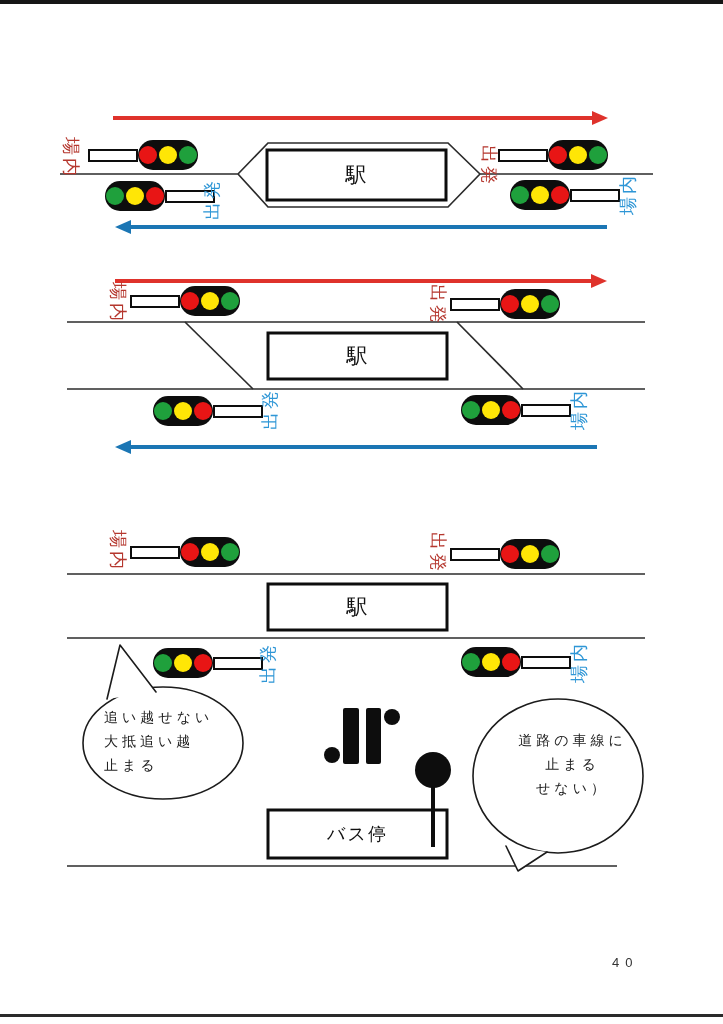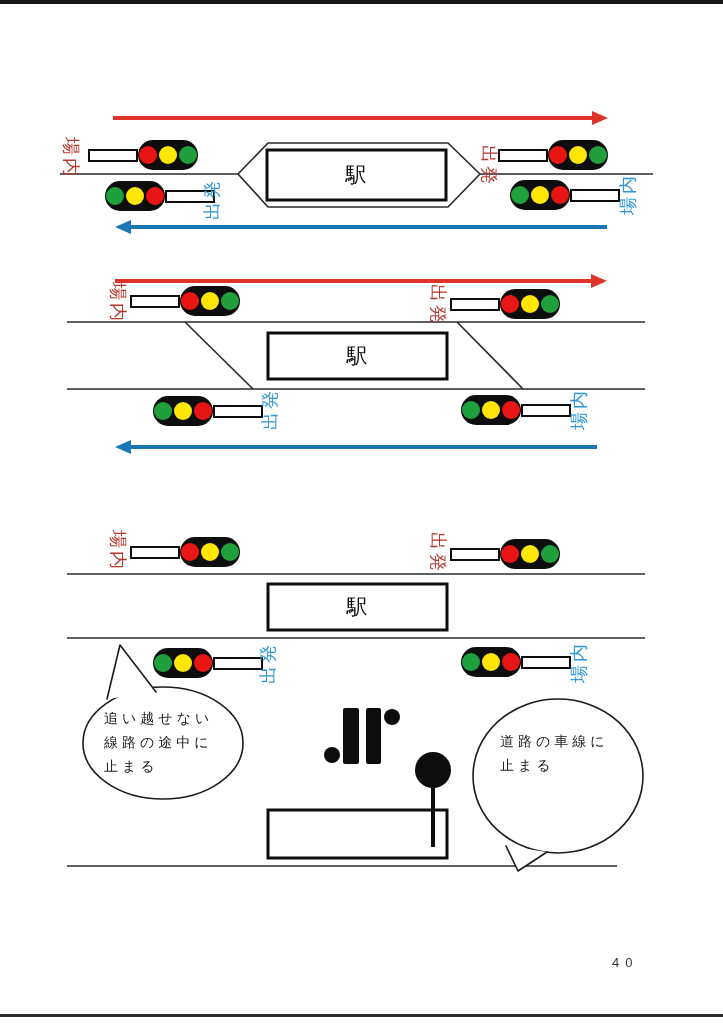--- a/index.html
+++ b/index.html
@@ -26,21 +26,21 @@
               display:flex; align-items:center; justify-content:center; gap:2px; flex-shrink:0; }
   .sig-light { width:18px; height:18px; border-radius:50%; display:block; }
   .sig-label { position:absolute; font-size:18px; letter-spacing:3px; white-space:nowrap; font-weight:500; }
   .lab-red  { color:var(--label-red,#b5372e); }
   .lab-blue { color:var(--label-blue,#2e96d6); }
 
   .station-label { position:absolute; display:flex; align-items:center; justify-content:center;
                    color:#111; font-size:21px; letter-spacing:1px; }
   .busstop-label { position:absolute; display:flex; align-items:center; justify-content:center;
                    color:#111; font-size:18px; letter-spacing:2px; }
-  .bubble-text { position:absolute; font-size:14px; letter-spacing:4px; line-height:24px; color:#222; }
+  .bubble-text { position:absolute; font-size:14px; letter-spacing:4px; line-height:24px; color:#222;font-family:Liberation Serif, serif; }
   .page-number { position:absolute; left:612px; top:955px; font-size:13px; letter-spacing:6px; color:#333; }
 </style>
 </head>
 <body>
 
 <div class="page">
   <div class="top-border"></div>
 
   <svg class="canvas" width="723" height="1024" viewBox="0 0 723 1024">
 
@@ -205,27 +205,29 @@
           <span class="sig-light" style="background: rgb(232, 21, 21);"></span>
         </div>
         <div class="sig-post"></div>
       </div>
       <div class="sig-label lab-blue" style="left: 579px; top: 662px; transform: translate(-50%, -50%) rotate(-90deg);">場内</div>
     </div>
 
   <div class="station-label" style="left:267px; top:150px; width:179px; height:50px;">駅</div>
   <div class="station-label" style="left:268px; top:333px; width:179px; height:46px;">駅</div>
   <div class="station-label" style="left:268px; top:584px; width:179px; height:46px;">駅</div>
+  <div class="busstop-label" style="left:268px; top:810px; width:179px; height:48px;">バス停</div>
 
   <div class="bubble-text" style="left:104px; top:706px; width:145px;">
     <div>追い越せない</div>
-    <div>線路の途中に</div>
+    <div>大抵追い越</div>
     <div>止まる</div>
   </div>
-  <div class="bubble-text" style="left:500px; top:729px; width:145px;">
+  <div class="bubble-text" style="left:500px; top:729px; width:145px;text-align:center;">
     <div>道路の車線に</div>
     <div>止まる</div>
+    <div>せない）</div>
   </div>
 
   <div class="page-number">40</div>
 
   <div class="bottom-border"></div>
 </div>
 
 </body></html>

